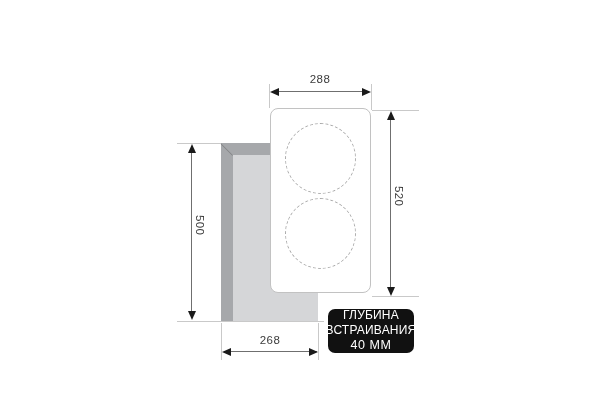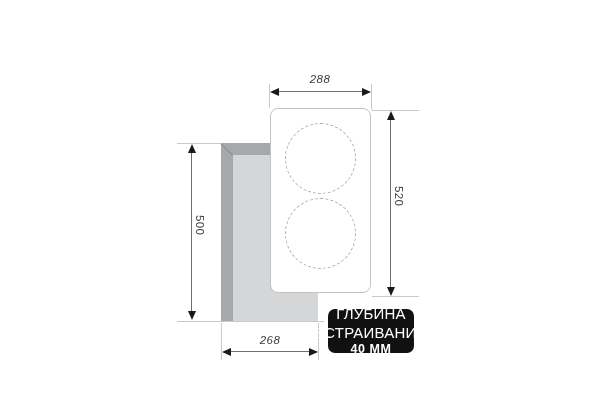--- a/index.html
+++ b/index.html
@@ -73,45 +73,45 @@
   .arrow.right { border-top: 4px solid transparent; border-bottom: 4px solid transparent; border-left: 9px solid #1a1a1a; }
   .arrow.up    { border-left: 4px solid transparent; border-right: 4px solid transparent; border-bottom: 9px solid #1a1a1a; }
   .arrow.down  { border-left: 4px solid transparent; border-right: 4px solid transparent; border-top: 9px solid #1a1a1a; }
   .dim-label {
     position: absolute;
     color: #3c3c3c;
     font-size: 11.5px;
     letter-spacing: 0.4px;
     z-index: 4;
   }
-  .dim-label.h { width: 60px; text-align: center; font-style: italic; }
+  .dim-label.h { width: 60px; text-align: center; }
   .dim-label.v { writing-mode: vertical-rl; }
   
   .badge {
     position: absolute;
     left: 328px; top: 309px;
     width: 86px; height: 44px;
     background: #111111;
     border-radius: 7px;
     color: #ffffff;
     display: flex;
     flex-direction: column;
     align-items: center;
     justify-content: center;
     gap: 1px;
     z-index: 5;
   }
   .badge .small {
-    font-size: 15px;
+    font-size: 12px;
     letter-spacing: 0.2px;
     line-height: 1.15;
   }
   .badge .big {
     font-size: 12.5px;
-    font-weight: bold;
+    font-weight: normal;
     letter-spacing: 0.6px;
     line-height: 1.2;
   }
 </style>
 </head>
 <body>
 
 <div class="stage">
 
   <div class="cutout">

